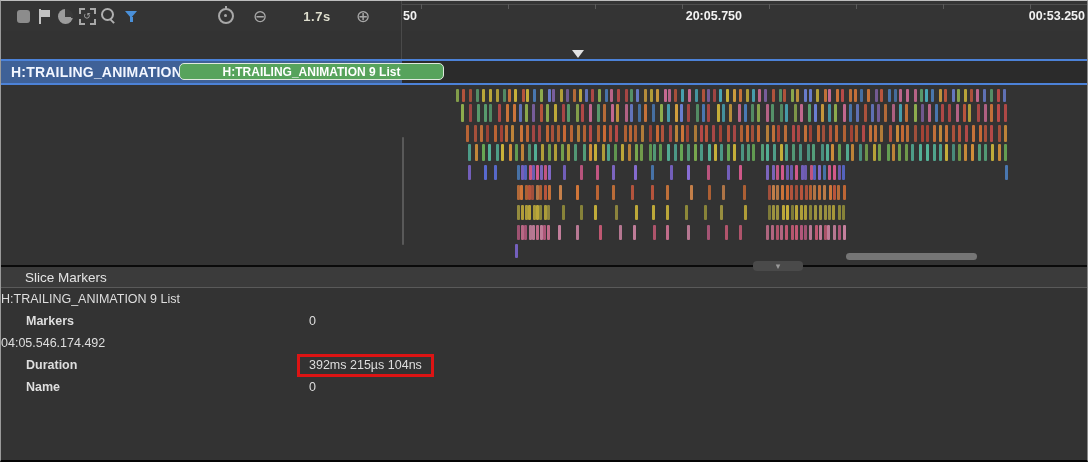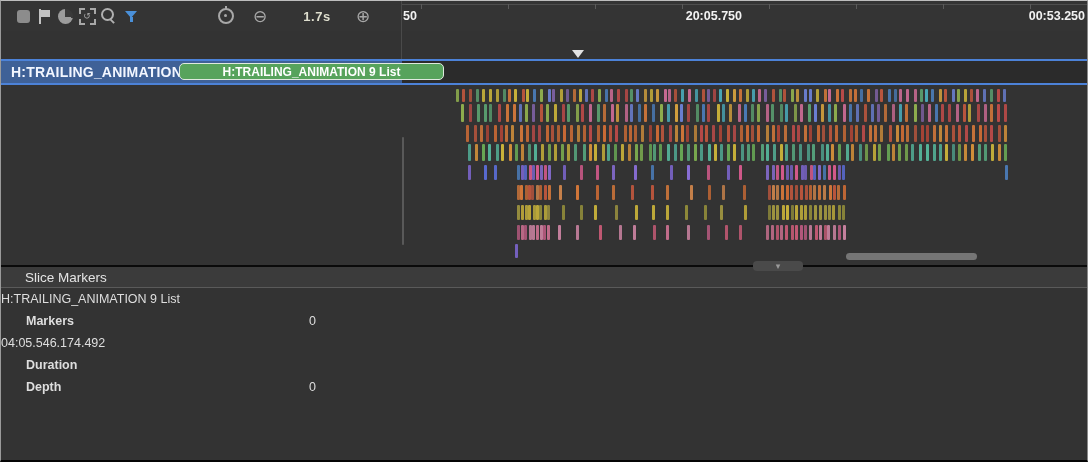--- a/index.html
+++ b/index.html
@@ -650,19 +650,20 @@
     </div>
     <div class="detail-row">
       <span class="detail-label">Markers</span>
       <span class="detail-value">0</span>
     </div>
     <div class="detail-row">
       <span class="detail-value">04:05.546.174.492</span>
     </div>
     <div class="detail-row">
       <span class="detail-label">Duration</span>
+      <span class="detail-value red-box">392ms 215µs 104ns</span>
     </div>
     <div class="detail-row">
-      <span class="detail-label">Depth</span>
+      <span class="detail-label">Name</span>
       <span class="detail-value">0</span>
     </div>
   </div>
 </div>
 
 </body></html>

